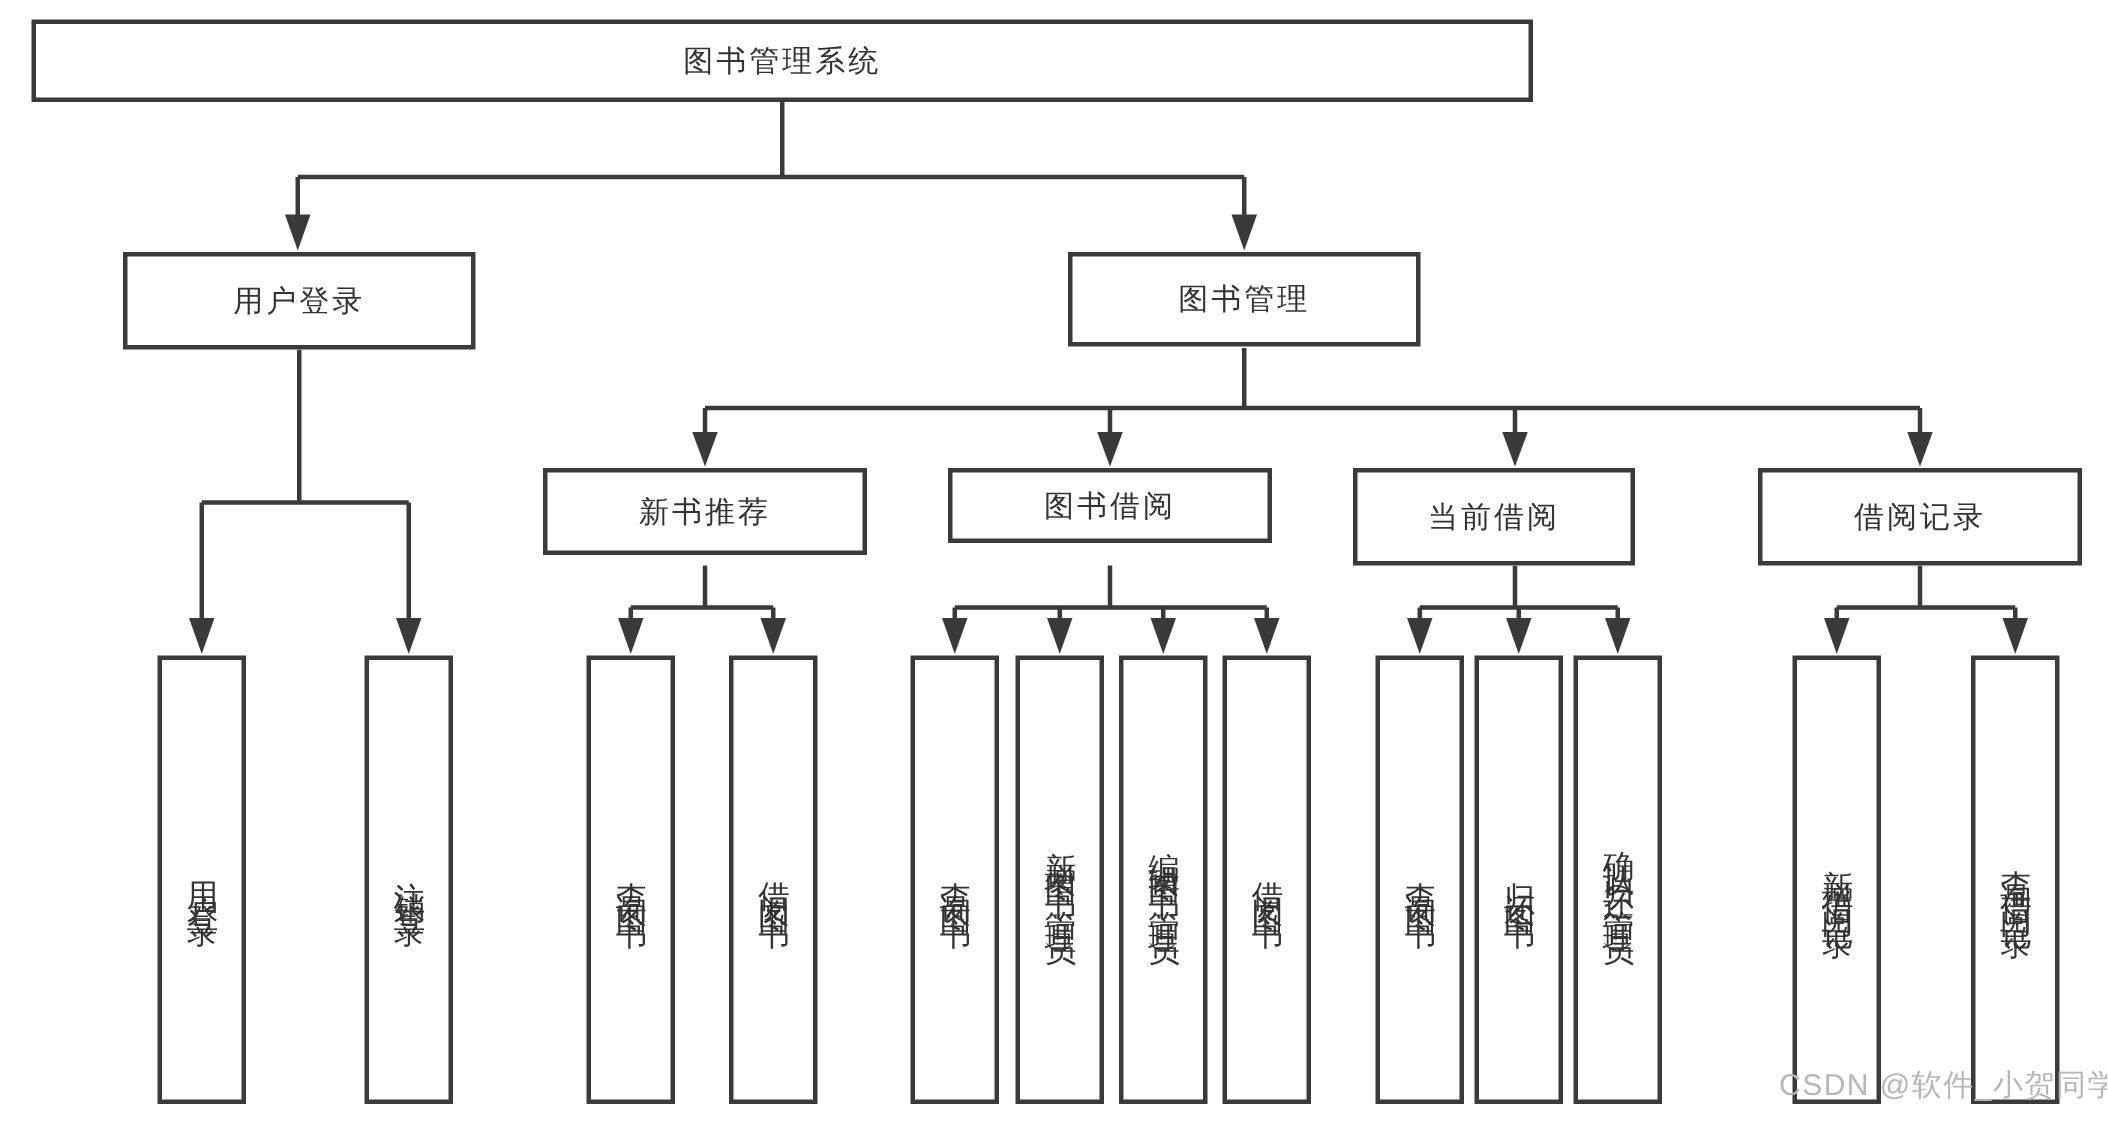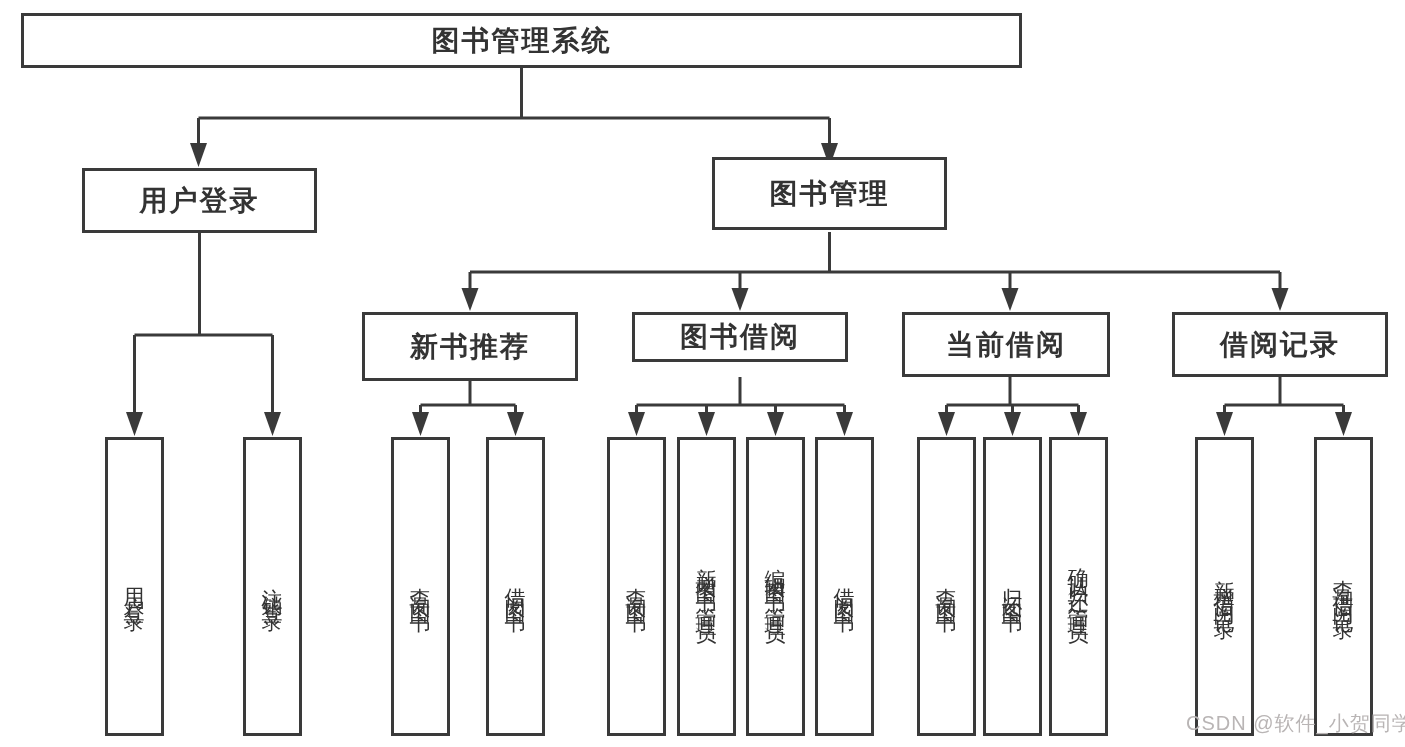--- a/index.html
+++ b/index.html
@@ -26,24 +26,23 @@
     box-sizing: border-box;
     border: 3px solid #3a3a3a;
     background: #ffffff;
     display: flex;
     align-items: center;
     justify-content: center;
     color: #333333;
     z-index: 2;
   }
   .hlabel {
-    font-size: 28px;
+    font-size: 20px;
     letter-spacing: 2px;
     white-space: nowrap;
-    font-weight: bold;
   }
   .leaf .vlabel {
     writing-mode: vertical-rl;
     text-orientation: mixed;
     font-size: 21px;
     letter-spacing: 8px;
     line-height: 1;
     white-space: nowrap;
   }
   .watermark {
@@ -131,31 +130,31 @@
     </g>
   </svg>
 
   <div class="box" style="left:21px; top:13px; width:1001px; height:55px;">
     <span class="hlabel">图书管理系统</span>
   </div>
 
   <div class="box" style="left:82px; top:168px; width:235px; height:65px;">
     <span class="hlabel">用户登录</span>
   </div>
-  <div class="box" style="left:712px; top:157px; width:235px; height:73px;">
+  <div class="box" style="left:712px; top:168px; width:235px; height:63px;">
     <span class="hlabel">图书管理</span>
   </div>
 
-  <div class="box" style="left:362px; top:312px; width:216px; height:69px;">
+  <div class="box" style="left:362px; top:312px; width:216px; height:58px;">
     <span class="hlabel">新书推荐</span>
   </div>
   <div class="box" style="left:632px; top:312px; width:216px; height:50px;">
     <span class="hlabel">图书借阅</span>
   </div>
-  <div class="box" style="left:902px; top:312px; width:208px; height:65px;">
+  <div class="box" style="left:902px; top:312px; width:188px; height:65px;">
     <span class="hlabel">当前借阅</span>
   </div>
   <div class="box" style="left:1172px; top:312px; width:216px; height:65px;">
     <span class="hlabel">借阅记录</span>
   </div>
 
   <div class="box leaf" style="left:105px; top:437px; width:59px; height:299px;">
     <span class="vlabel">用户登录</span>
   </div>
   <div class="box leaf" style="left:243px; top:437px; width:59px; height:299px;">

